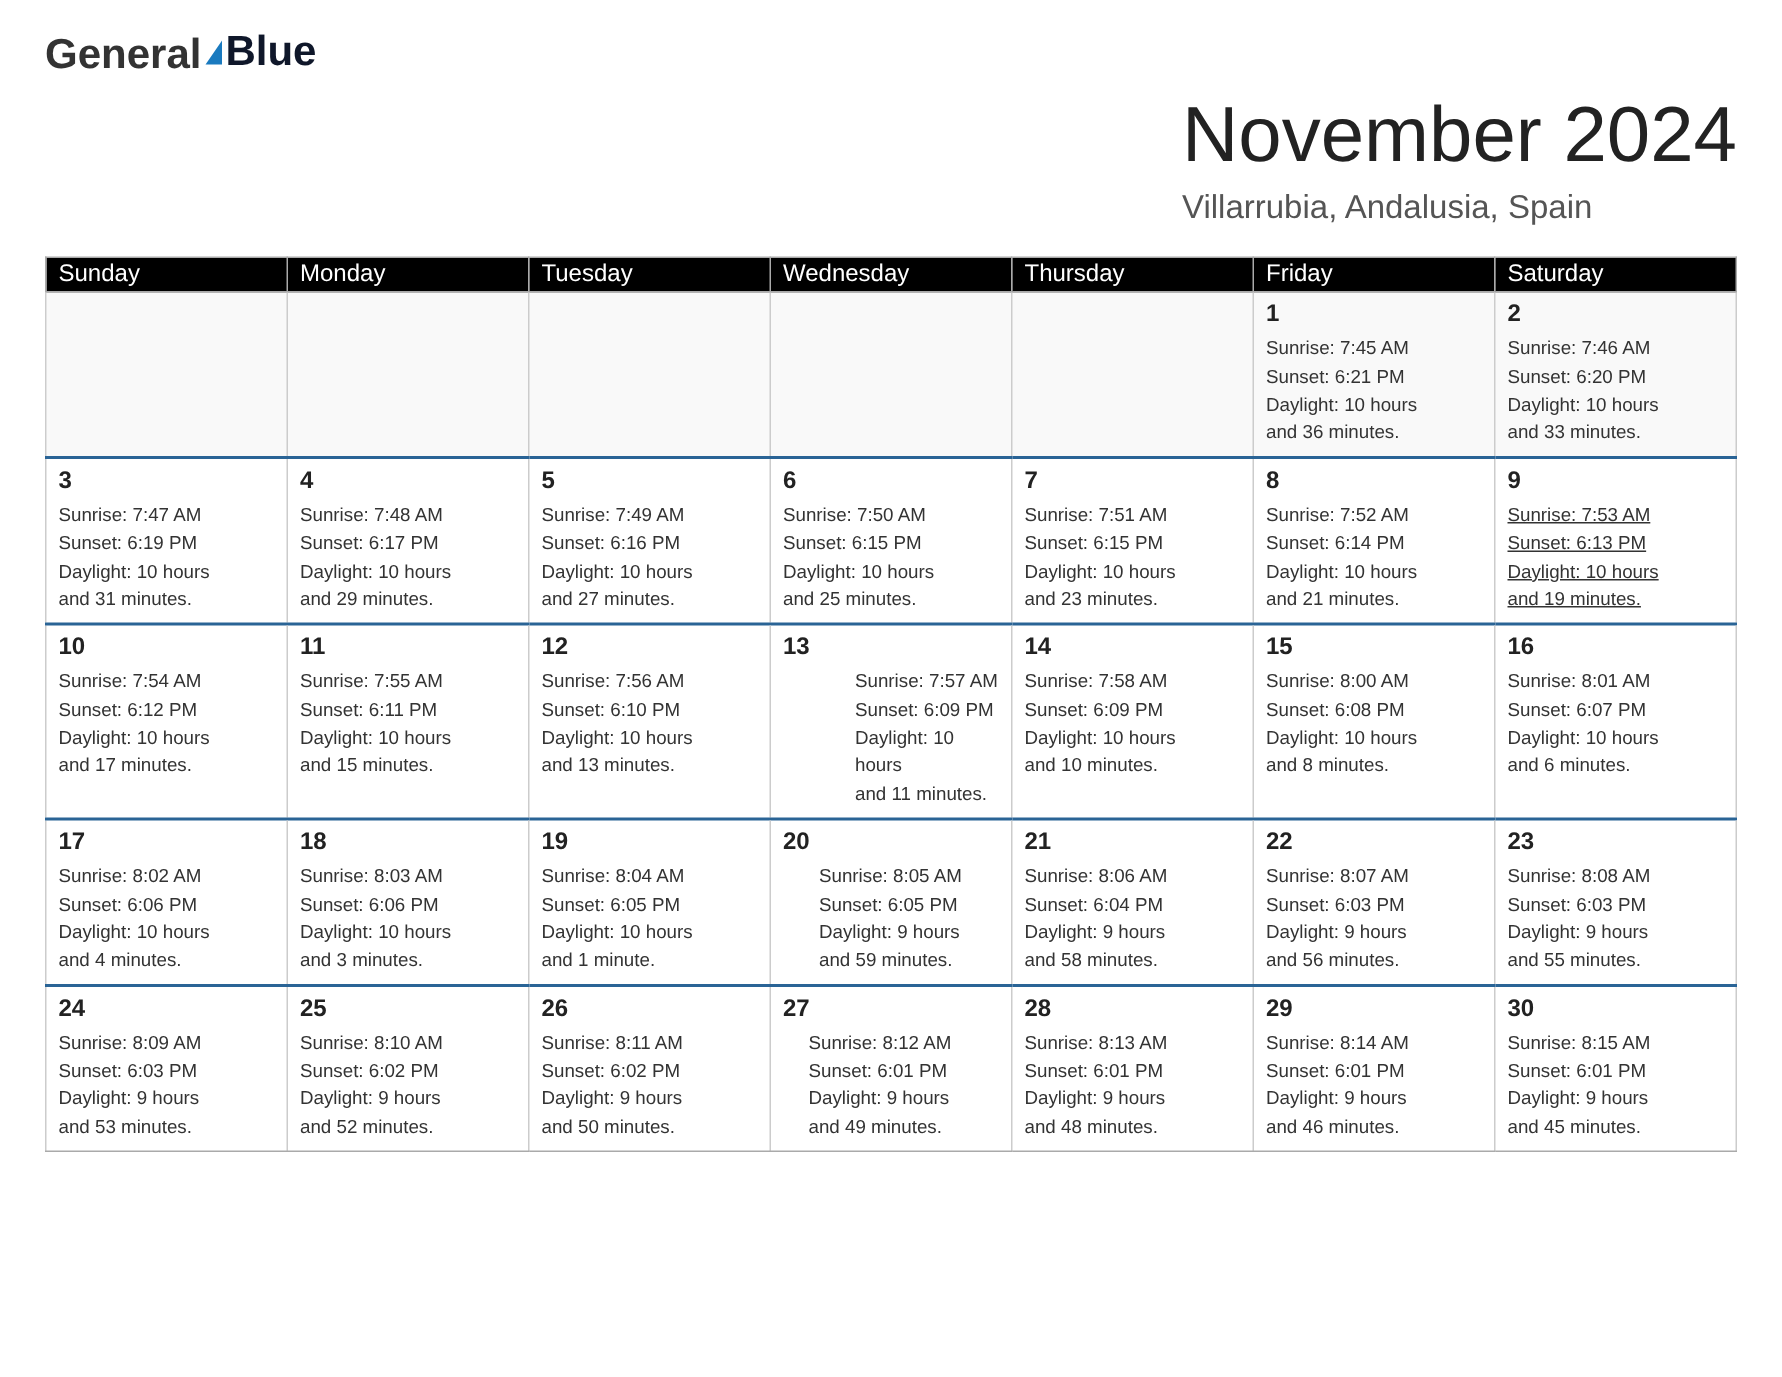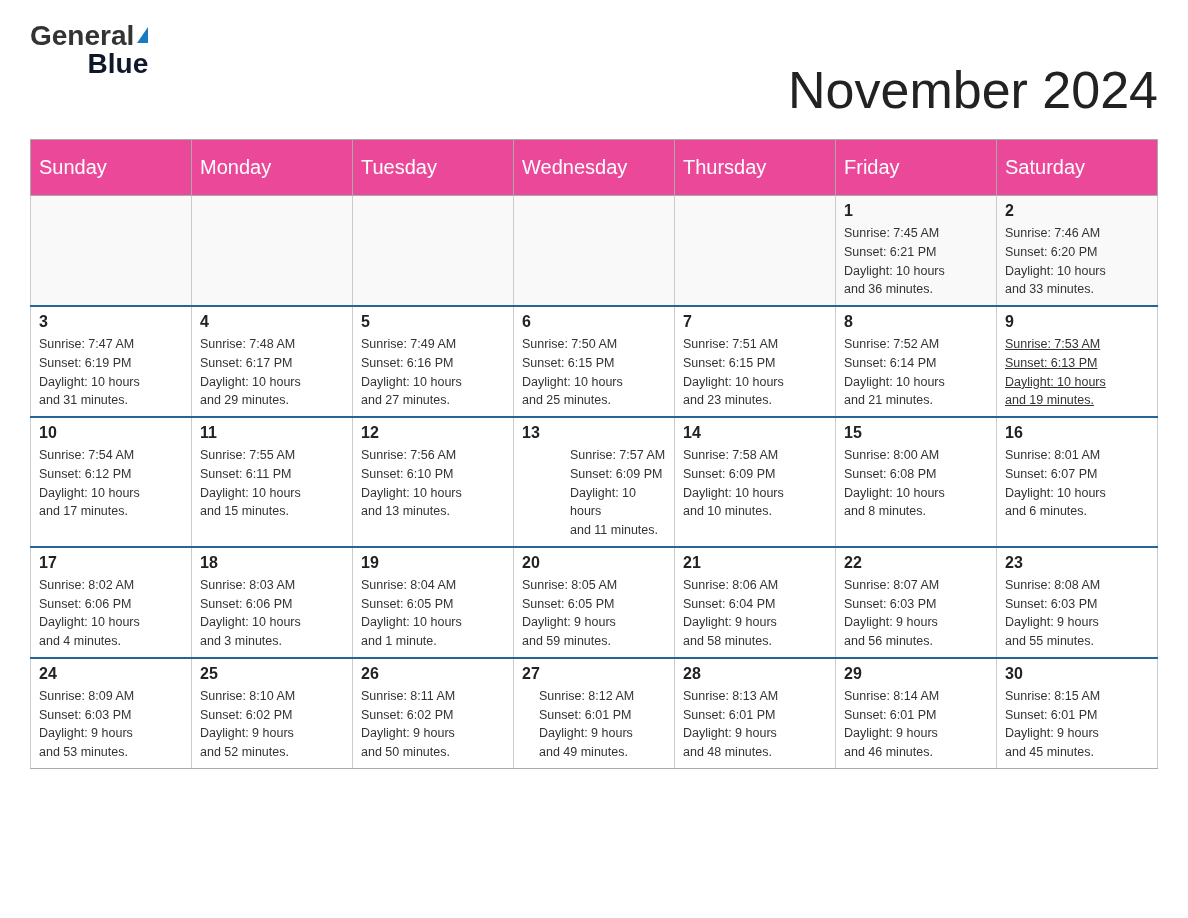--- a/index.html
+++ b/index.html
@@ -11,22 +11,22 @@
       padding: 20px 30px;
     }
     .header {
       display: flex;
       justify-content: space-between;
       align-items: flex-start;
       margin-bottom: 20px;
     }
     .logo {
       display: flex;
-      flex-direction: column;
-      align-items: flex-end;
+      flex-direction: row;
+      align-items: center;
     }
     .logo-line {
       display: flex;
       align-items: center;
     }
     .title-section {
       text-align: left;
       margin-top: 42px;
     }
     .main-title {
@@ -39,24 +39,24 @@
       font-size: 22px;
       color: #555;
       margin-top: 6px;
     }
     .calendar {
       width: 100%;
       border-collapse: collapse;
       border: 1px solid #aaa;
     }
     .calendar th {
-      background-color: #ec4899;
+      background-color: #000000;
       color: #fff;
-      padding: 16px 8px;
-      font-size: 20px;
+      padding: 2px 8px;
+      font-size: 16px;
       font-weight: normal;
       text-align: left;
       border: 1px solid #aaa;
     }
     .calendar td {
       vertical-align: top;
       padding: 6px 8px;
       border: 1px solid #ccc;
       width: 14.28%;
       min-height: 110px;
@@ -95,20 +95,21 @@
 <div class="header">
   <div class="logo">
     <div class="logo-line">
       <span style="font-size:28px;font-weight:bold;color:#333;">General</span>
       <span style="display:inline-block;width:0;height:0;border-left:11px solid transparent;border-bottom:16px solid #1a7abf;margin-left:3px;margin-bottom:2px;"></span>
     </div>
     <span style="font-size:28px;font-weight:bold;color:#0f172a;margin-top:-4px;margin-left:2px;">Blue</span>
   </div>
   <div class="title-section">
     <div class="main-title">November 2024</div>
+    <div class="subtitle">Villarrubia, Andalusia, Spain</div>
   </div>
 </div>
 
 <table class="calendar">
   <thead>
     <tr>
     <th>Sunday</th>
         <th>Monday</th>
         <th>Tuesday</th>
         <th>Wednesday</th>
@@ -258,21 +259,21 @@
         </td>
         <td>
           <div class="day-number">19</div>
           <div class="day-info" style="white-space: pre-line;">Sunrise: 8:04 AM
 Sunset: 6:05 PM
 Daylight: 10 hours
 and 1 minute.</div>
         </td>
         <td>
           <div class="day-number">20</div>
-          <div class="day-info" style="white-space: pre-line;">Sunrise: 8:05 AM
+          <div class="day-info" style="white-space: pre-line; margin-left: 24px;">Sunrise: 8:05 AM
 Sunset: 6:05 PM
 Daylight: 9 hours
 and 59 minutes.</div>
         </td>
         <td>
           <div class="day-number">21</div>
           <div class="day-info" style="white-space: pre-line;">Sunrise: 8:06 AM
 Sunset: 6:04 PM
 Daylight: 9 hours
 and 58 minutes.</div>

